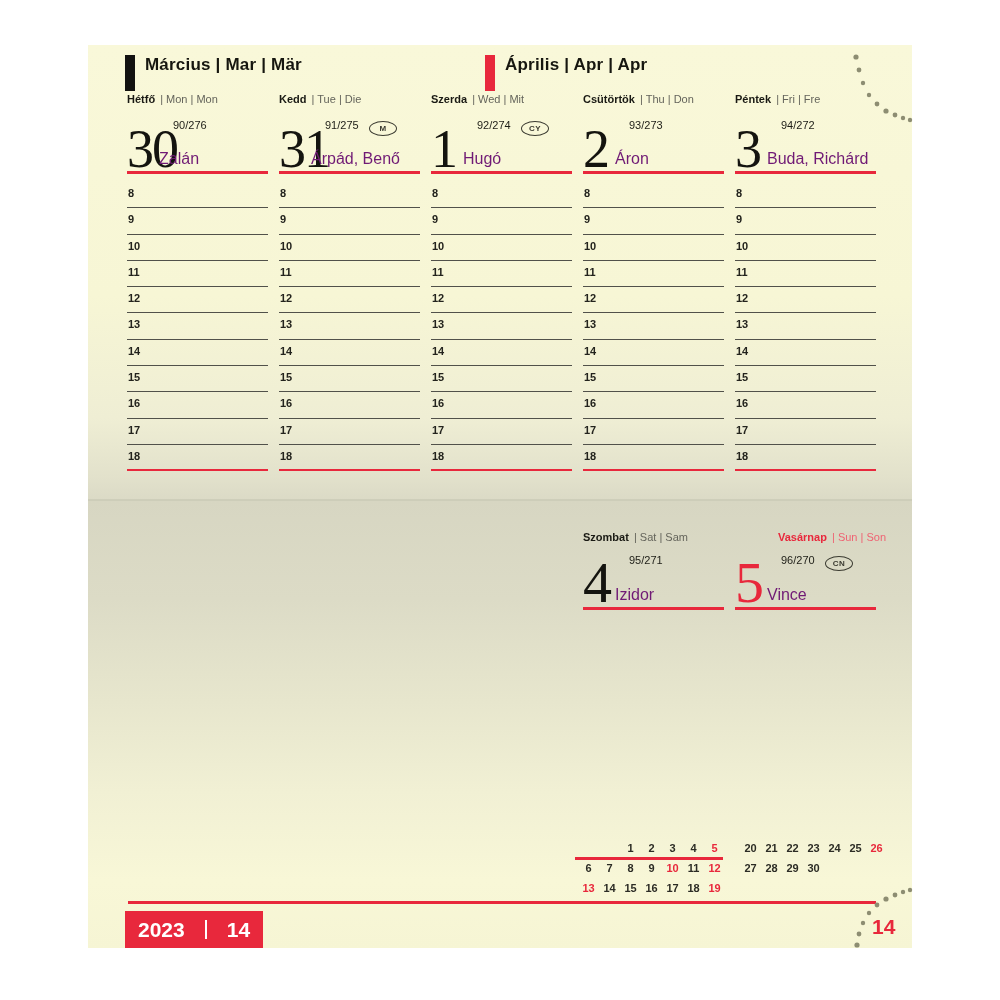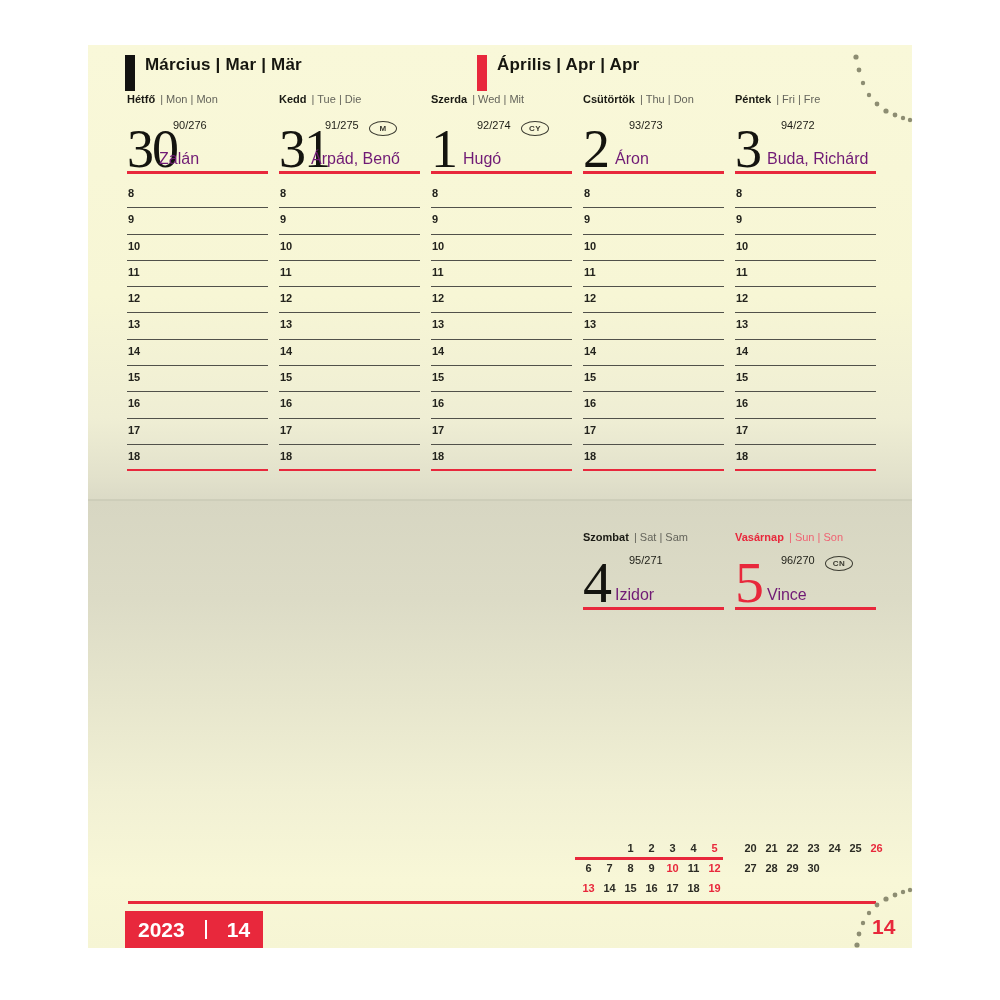--- a/index.html
+++ b/index.html
@@ -25,21 +25,21 @@
   .month-bar { width:10px; height:36px; }
   .bar-black { background:#121210; }
   .bar-red { background:#e8283c; }
   .month-label { font-size:17px; font-weight:bold; color:#16160f; letter-spacing:.2px; padding-bottom:1px; white-space:nowrap; }
 
   
   .day-col { position:absolute; top:48px; width:141px; }
   .weekday-line { font-size:11px; height:13px; white-space:nowrap; }
   .wd { font-weight:bold; color:#191913; }
   .wd-alt { color:#64645b; margin-left:2px; }
-  .sun .wd { color:#e8283c; }
+  .sun .wd { color:#e8283c;margin-left:43px; }
   .sun .wd-alt { color:#ef6373; }
 
   .date-block { position:relative; height:56px; margin-top:9px; border-bottom:3px solid #e8283c; }
   .big-num {
     position:absolute; left:0; bottom:-5px;
     font-family:"Liberation Serif", serif;
     font-size:54px; line-height:1; color:#14140f; letter-spacing:-2px;
   }
   .sun .big-num { color:#e8283c; }
   .doy { position:absolute; left:46px; top:4px; font-size:11px; font-weight:normal; color:#1d1d16; }
@@ -90,21 +90,21 @@
 
 <div class="sheet">
   <div class="top-page"></div>
   <div class="bottom-page"></div>
   <div class="fold-seam"></div>
 
   <div class="month-row" style="left:37px;">
     <div class="month-bar bar-black"></div>
     <div class="month-label">Március | Mar | Mär</div>
   </div>
-  <div class="month-row" style="left:352px;padding-left:37px;">
+  <div class="month-row" style="left:360px;padding-left:37px;">
     <div class="month-bar bar-red"></div>
     <div class="month-label">Április | Apr | Apr</div>
   </div>
 
   <div class="day-col" style="left:39px;">
     <div class="weekday-line">
       <span class="wd">Hétfő</span>
       <span class="wd-alt">| Mon | Mon</span>
     </div>
     <div class="date-block">

